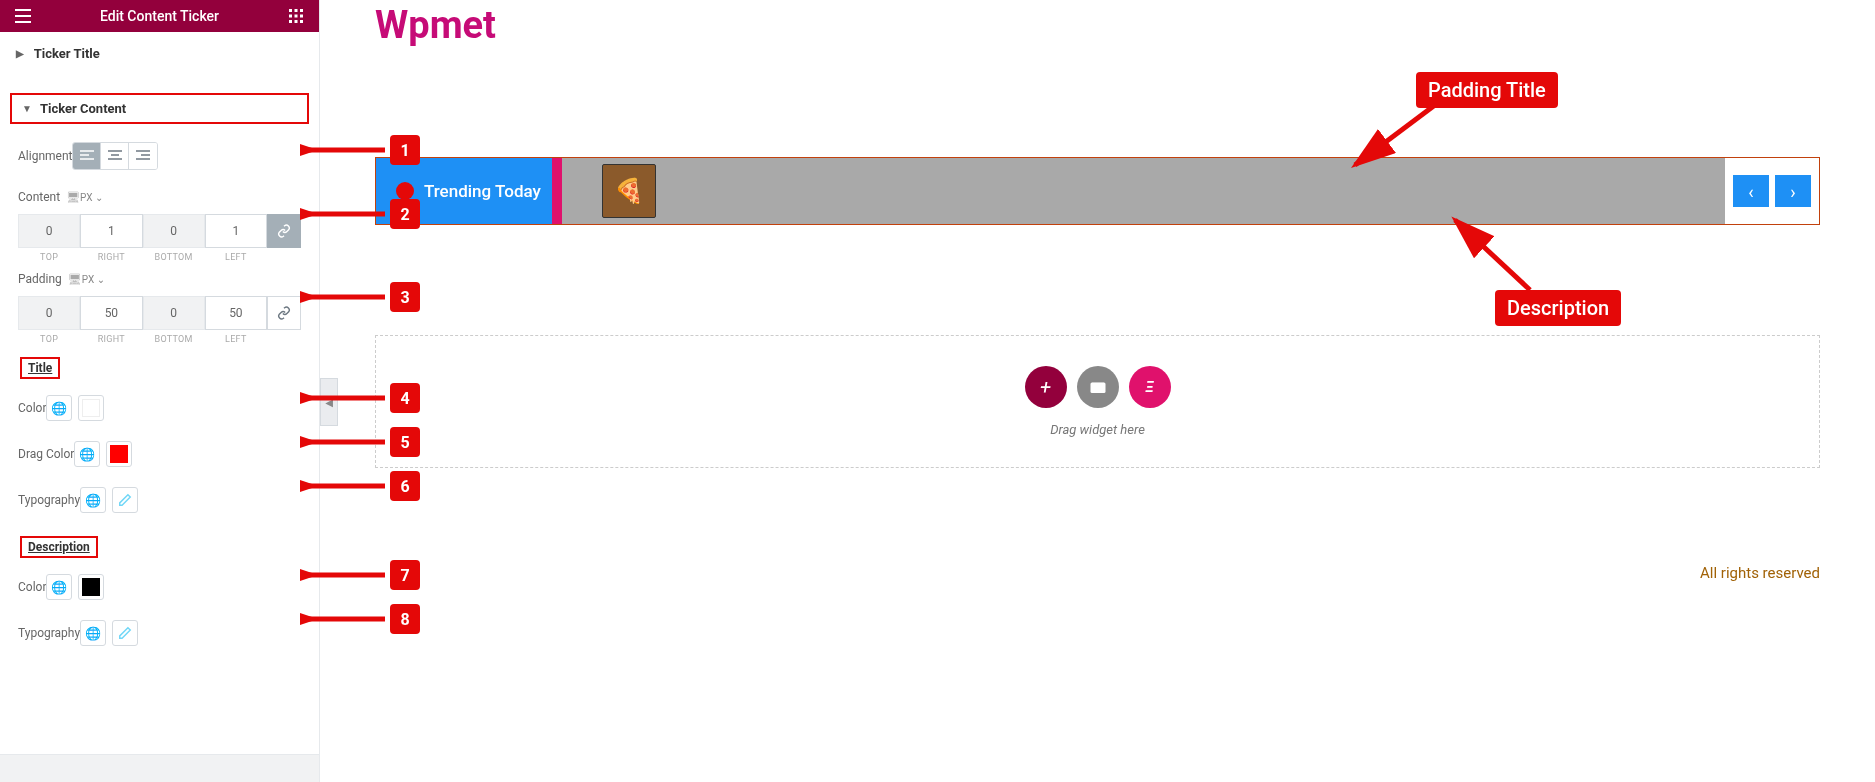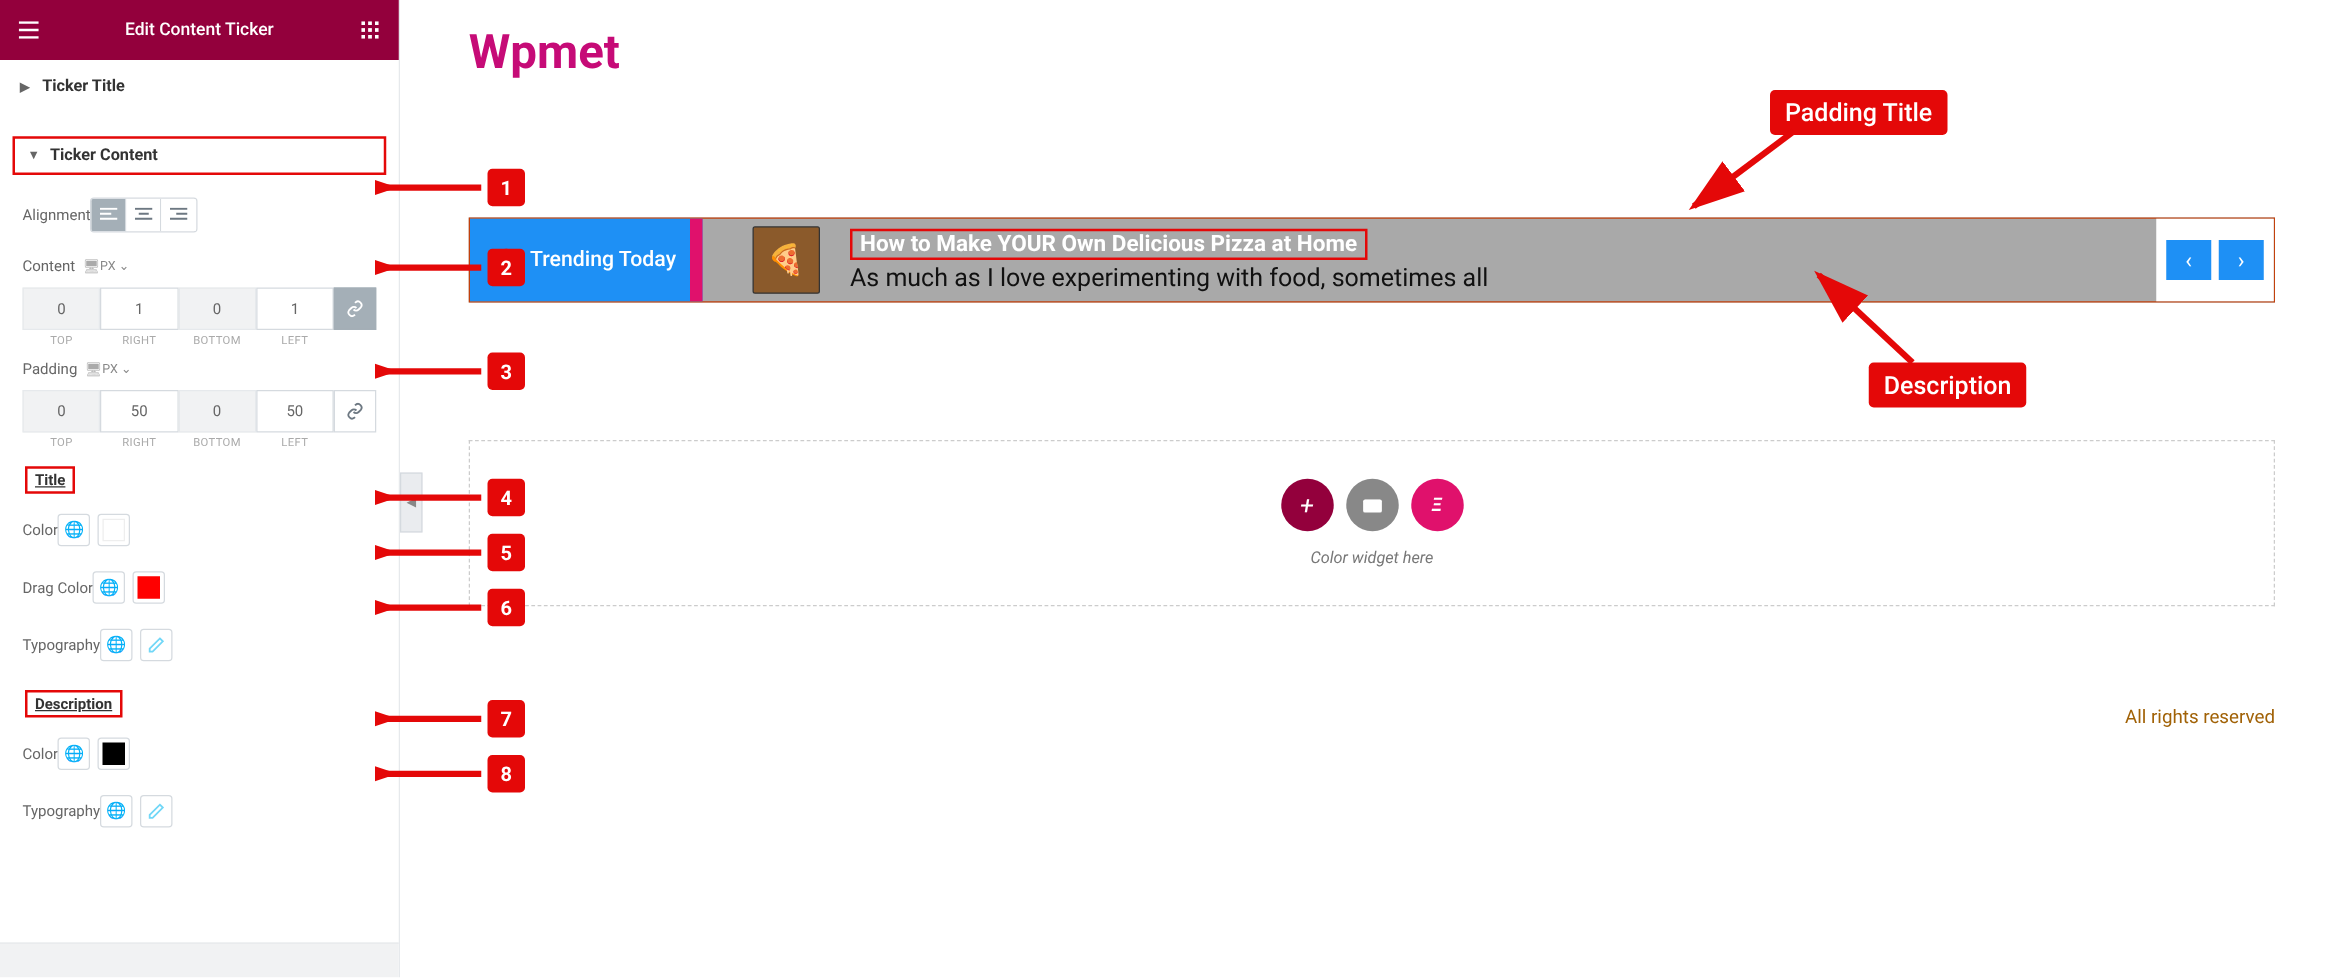--- a/index.html
+++ b/index.html
@@ -1,18 +1,18 @@
 <!DOCTYPE html>
 <html><head>
 <meta charset="utf-8">
 <style>
 *{box-sizing:border-box;margin:0;padding:0;font-family:-apple-system,BlinkMacSystemFont,"Segoe UI",Roboto,Arial,sans-serif}
 body{display:flex;width:1875px;height:782px;overflow:hidden;background:#fff}
 .sidebar{width:320px;background:#fff;border-right:1px solid #e6e9ec;display:flex;flex-direction:column}
-.side-head{height:48px;background:#93003c;color:#fff;display:flex;align-items:center;justify-content:space-between;padding:0 14px;font-size:14px;font-weight:500}
+.side-head{height:32px;background:#93003c;color:#fff;display:flex;align-items:center;justify-content:space-between;padding:0 14px;font-size:14px;font-weight:500}
 .side-head .ham,.side-head .grid{width:18px;height:18px;display:flex;align-items:center;justify-content:center}
 .title-bar{padding:14px 16px;font-size:13px;font-weight:700;color:#333;display:flex;align-items:center;gap:10px}
 .title-bar .arr{font-size:10px;color:#666}
 .sec-head{margin:18px 10px 8px 10px;border:2px solid #e40808;padding:6px 10px;display:flex;align-items:center;gap:8px;font-size:13px;font-weight:700;color:#333}
 .sec-head .arr{font-size:10px;color:#666}
 .row{display:flex;align-items:center;padding:10px 18px;font-size:12px;color:#666}
 .align-group{display:flex;border:1px solid #d5dadf;border-radius:3px;overflow:hidden}
 .align-btn{width:28px;height:26px;display:flex;align-items:center;justify-content:center;cursor:pointer;background:#fff;border-right:1px solid #d5dadf;color:#6d7882}
 .align-btn:last-child{border-right:none}
 .align-btn.sel{background:#a4afb7;color:#fff}
@@ -24,21 +24,21 @@
 .link-box{width:34px;height:34px;display:flex;align-items:center;justify-content:center;border:1px solid #d5dadf;cursor:pointer;color:#6d7882}
 .link-box.active{background:#a4afb7;color:#fff;border-color:#a4afb7}
 .sub-head{margin:13px 10px 6px 10px;padding:2px 6px;font-size:12px;font-weight:700;color:#333;text-decoration:underline}
 .sub-head.boxed{border:2px solid #e40808;display:inline-block}
 .global-btn{width:26px;height:26px;border:1px solid #d5dadf;border-radius:3px;display:flex;align-items:center;justify-content:center;color:#6d7882;cursor:pointer;font-size:13px}
 .swatch{width:26px;height:26px;border:1px solid #d5dadf;border-radius:3px;display:flex;align-items:center;justify-content:center;padding:3px;cursor:pointer}
 .swatch-inner{width:100%;height:100%}
 .edit-btn{width:26px;height:26px;border:1px solid #d5dadf;border-radius:3px;display:flex;align-items:center;justify-content:center;color:#71d7f7;cursor:pointer}
 .ctrl-group{display:flex;gap:6px}
 .collapse-tab{position:absolute;left:320px;top:378px;width:18px;height:48px;background:#eaecef;border:1px solid #d5dadf;display:flex;align-items:center;justify-content:center;color:#888;font-size:10px;cursor:pointer}
-.canvas{flex:1;position:relative;padding:20px 55px}
+.canvas{flex:1;position:relative;padding:3px 55px}
 .brand{font-size:38px;font-weight:700;color:#c60b77;padding-left:0}
 .ticker-wrap{margin-top:110px;display:flex;border:1px solid #c2410c;background:#a9a9a9}
 .badge{width:186px;background:#1e90f5;color:#fff;display:flex;align-items:center;padding-left:20px;font-size:17px;font-weight:500;gap:10px;position:relative}
 .badge-dot{width:18px;height:18px;background:#e40808;border-radius:50%}
 .badge-edge{width:10px;background:#e0116c;margin-left:auto;align-self:stretch}
 .tick-content{flex:1;display:flex;align-items:center;padding:6px 40px;gap:24px;height:66px}
 .thumb{width:54px;height:54px;background:#8b5a2b;border-radius:2px;display:flex;align-items:center;justify-content:center;color:#fff;font-size:24px;border:1px solid #333}
 .tick-text{display:flex;flex-direction:column}
 .ct{font-size:18px;font-weight:700;color:#fff;border:2px solid #e40808;padding:0 6px;display:inline-block;width:fit-content}
 .cd{font-size:20px;color:#111;margin-top:2px}
@@ -232,45 +232,41 @@
   <div class="brand">Wpmet</div>
 
   <div class="ticker-wrap">
     <div class="badge">
       <div class="badge-dot"></div>
       <span>Trending Today</span>
       <div class="badge-edge"></div>
     </div>
     <div class="tick-content">
       <div class="thumb">🍕</div>
-      <div class="tick-text">
-        <span class="ct">How to Make YOUR Own Delicious Pizza at Home</span>
-        <span class="cd">As much as I love experimenting with food, sometimes all</span>
-      </div>
     </div>
     <div class="nav-arrows">
       <div class="nav-btn">‹</div>
       <div class="nav-btn">›</div>
     </div>
   </div>
 
   <div class="drop-zone">
     <div class="drop-btns">
       <div class="dz-btn" style="background:#93003c">+</div>
       <div class="dz-btn" style="background:#888">
           <svg width="18" height="18" viewBox="0 0 24 24" fill="#fff">
             <path d="M4 6h16v12H4z" opacity=".3"></path>
             <path d="M20 6H4a2 2 0 0 0-2 2v10a2 2 0 0 0 2 2h16a2 2 0 0 0 2-2V8a2 2 0 0 0-2-2z"></path>
           </svg>
         </div>
       <div class="dz-btn" style="background:#e0116c">
           <span style="font-weight:700;font-size:15px">Ξ</span>
         </div>
     </div>
-    <span>Color widget here</span>
+    <span>Drag widget here</span>
   </div>
 
   <div class="footer-note">All rights reserved</div>
 
   <div class="callout" style="top:72px;left:1096px">Padding Title</div>
   <svg class="arrow-svg" style="top:95px;left:1020px" width="120" height="80">
       <defs>
         <marker id="ah1" markerWidth="10" markerHeight="10" refX="8" refY="3" orient="auto">
           <path d="M0,0 L0,6 L9,3 z" fill="#e40808"></path>
         </marker>

